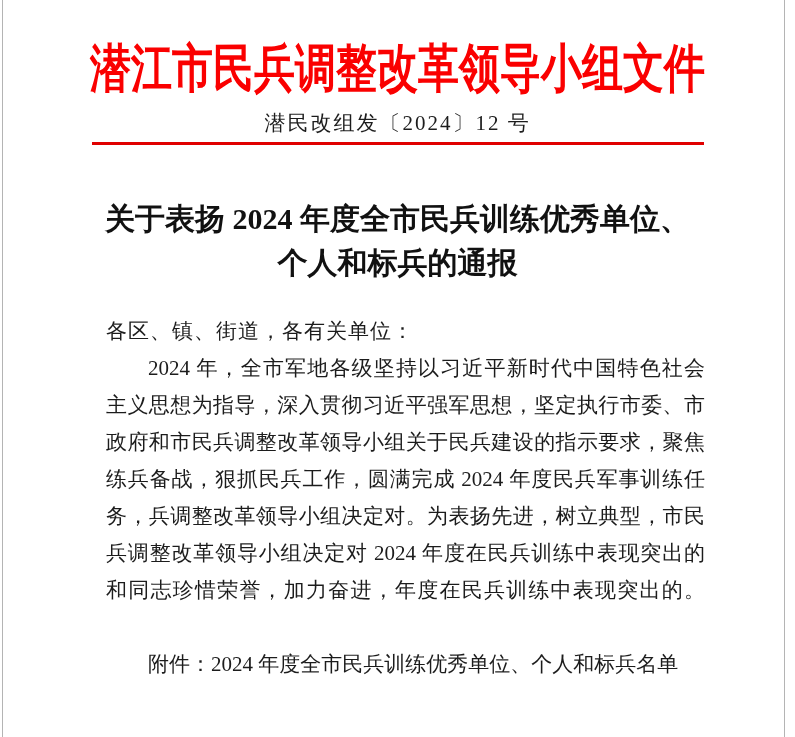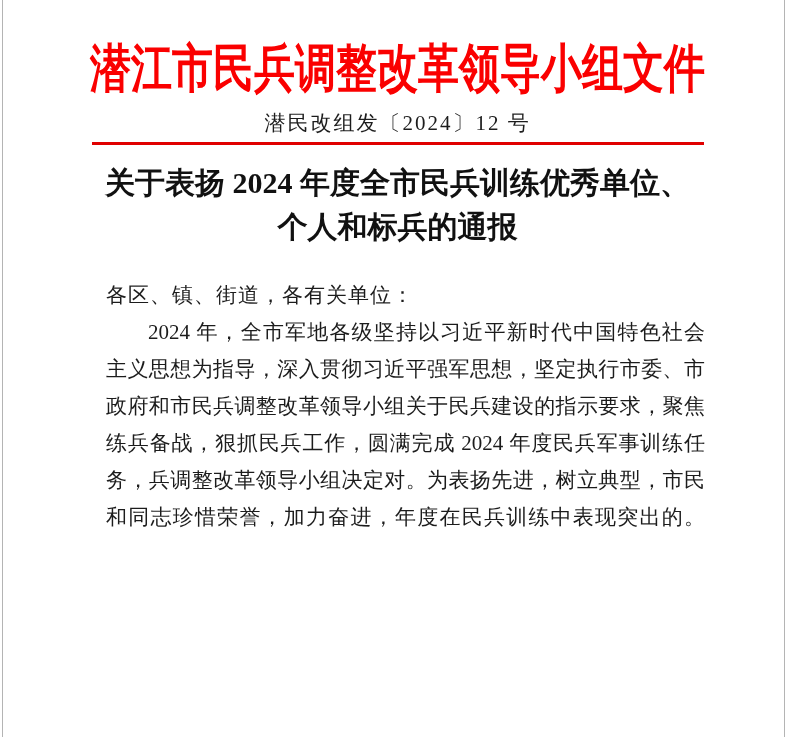--- a/index.html
+++ b/index.html
@@ -50,21 +50,21 @@
     line-height: 26px;
     color: var(--text);
     letter-spacing: 2px;
   }
   .red-rule {
     width: 612px;
     margin: 6px auto 0 auto;
     border-top: 3px solid var(--divider-red);
   }
   .doc-title {
-    margin-top: 16px;
+    margin-top: 52px;
     text-align: center;
     font-weight: bold;
     font-size: 30px;
     line-height: 44px;
     color: #111111;
   }
   .body-block {
     margin: 28px 90px 16px 106px;
     font-size: 21px;
     line-height: 37px;
@@ -106,16 +106,18 @@
   </div>
 
   <div class="body-block">
     <div class="salutation">各区、镇、街道，各有关单位：</div>
 
     <div class="para-line first">2024 年，全市军地各级坚持以习近平新时代中国特色社会</div>
     <div class="para-line">主义思想为指导，深入贯彻习近平强军思想，坚定执行市委、市</div>
     <div class="para-line">政府和市民兵调整改革领导小组关于民兵建设的指示要求，聚焦</div>
     <div class="para-line">练兵备战，狠抓民兵工作，圆满完成 2024 年度民兵军事训练任</div>
     <div class="para-line">务，兵调整改革领导小组决定对。为表扬先进，树立典型，市民</div>
+    <div class="para-line">兵调整改革领导小组决定对 2024 年度在民兵训练中表现突出的</div>
     <div class="para-line">和同志珍惜荣誉，加力奋进，年度在民兵训练中表现突出的。</div>
 
+    <div class="attachment">附件：2024 年度全市民兵训练优秀单位、个人和标兵名单</div>
   </div>
 </div>
 
 </body></html>

